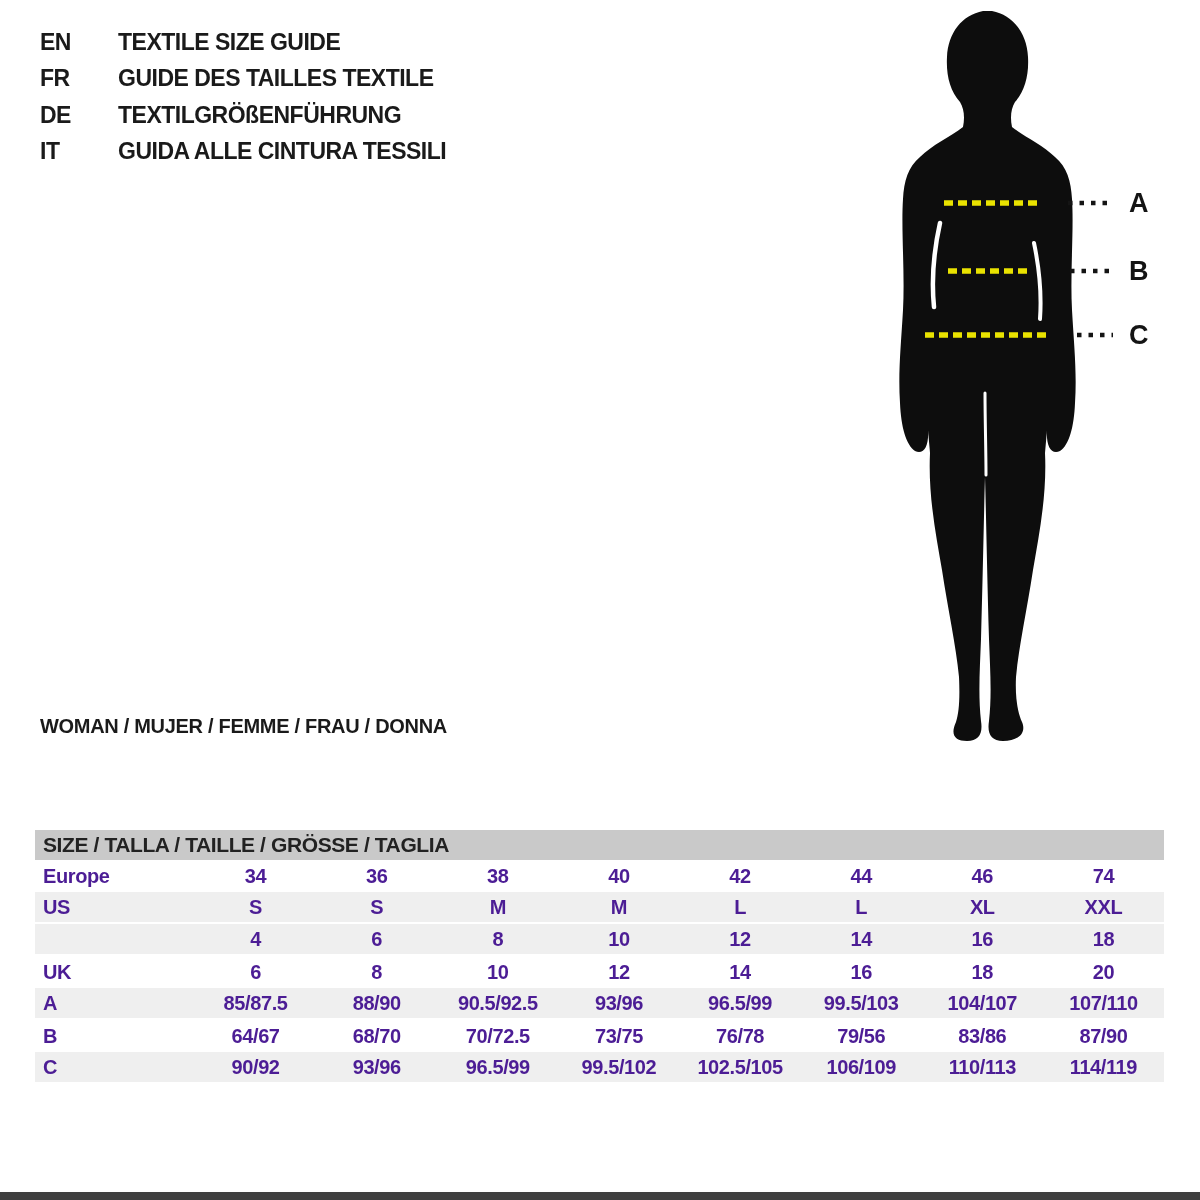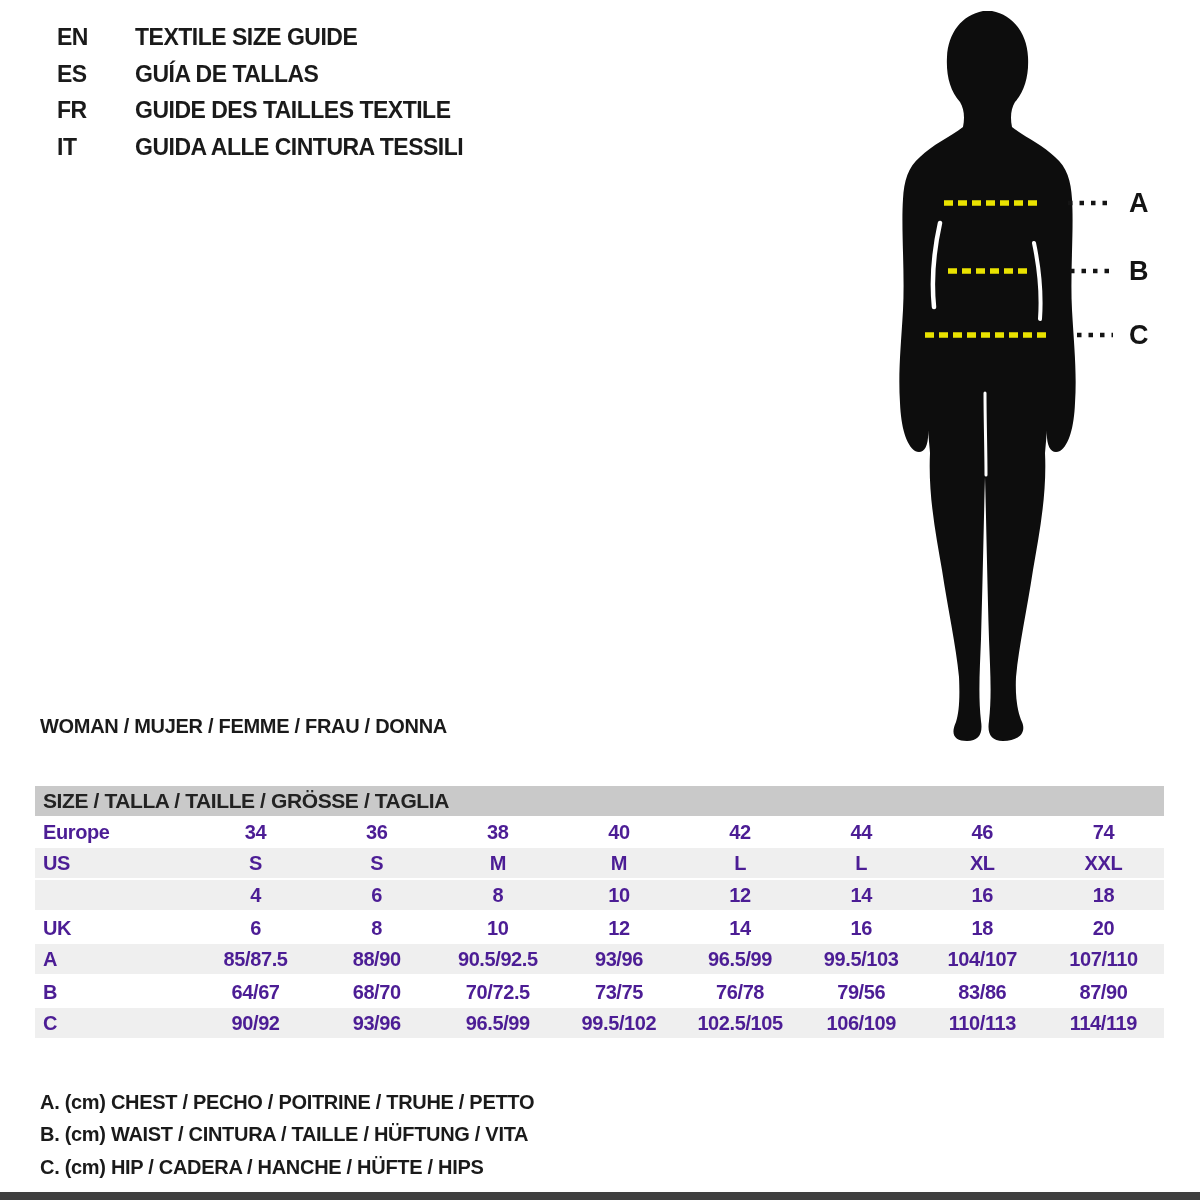--- a/index.html
+++ b/index.html
@@ -6,34 +6,34 @@
   .canvas{
     position:relative;
     width:1200px;height:1200px;
     background:#ffffff;
     overflow:hidden;
     font-family:"Liberation Sans", sans-serif;
     color:#1a1a1a;
   }
   
   .lang-guide{position:absolute;left:40px;top:24px;}
-  .lang-row{display:flex;height:36.5px;align-items:flex-start;
-            font-size:23px;font-weight:700;letter-spacing:-0.5px;margin-left:17px;}
+  .lang-row{display:flex;height:36.5px;align-items:center;
+            font-size:23px;font-weight:700;letter-spacing:-0.5px;}
   .lang-code{width:78px;}
   
   .figure-wrap{position:absolute;left:880px;top:5px;width:290px;height:740px;}
   .figure-wrap svg{display:block;width:290px;height:740px;}
   
   .section-title{position:absolute;left:40px;top:715px;
                  font-size:20px;font-weight:700;letter-spacing:-0.3px;}
   
   .size-table{position:absolute;left:35px;top:786px;width:1129px;}
   .size-table-header{height:30px;background:#c9c9c9;display:flex;align-items:center;
                      padding-left:8px;box-sizing:border-box;
-                     font-size:21px;font-weight:700;letter-spacing:-0.4px;color:#222;}
+                     font-size:21px;font-weight:700;letter-spacing:-0.4px;color:#222;margin-top:44px;}
   .table-row{display:flex;height:32px;align-items:center;
              font-size:20px;font-weight:700;letter-spacing:-0.4px;color:#4c1d95;
              box-sizing:border-box;}
   .table-row.striped{background:#efefef;border-bottom:2px solid #ffffff;}
   .row-label{width:160px;padding-left:8px;box-sizing:border-box;}
   .cell{flex:1;text-align:center;}
   
   .legend{position:absolute;left:40px;top:1086px;}
   .legend-row{height:32.5px;display:flex;align-items:center;
               font-size:20px;font-weight:700;letter-spacing:-0.3px;}
@@ -44,26 +44,26 @@
 <body>
 
 <div class="canvas">
 
   <div class="lang-guide" id="lang-guide">
       <div class="lang-row">
         <span class="lang-code">EN</span>
         <span>TEXTILE SIZE GUIDE</span>
       </div>
       <div class="lang-row">
-        <span class="lang-code">ES</span>
-        <span>GUÍA DE TALLAS</span>
-      </div>
-      <div class="lang-row">
         <span class="lang-code">FR</span>
         <span>GUIDE DES TAILLES TEXTILE</span>
+      </div>
+      <div class="lang-row">
+        <span class="lang-code">DE</span>
+        <span>TEXTILGRÖßENFÜHRUNG</span>
       </div>
       <div class="lang-row">
         <span class="lang-code">IT</span>
         <span>GUIDA ALLE CINTURA TESSILI</span>
       </div>
     </div>
 
   <div class="figure-wrap">
     <svg viewBox="0 0 290 740">
       <path fill="#0d0d0d" d="M 103 6
@@ -198,21 +198,16 @@
           <span class="cell">96.5/99</span>
           <span class="cell">99.5/102</span>
           <span class="cell">102.5/105</span>
           <span class="cell">106/109</span>
           <span class="cell">110/113</span>
           <span class="cell">114/119</span>
         </div>
       </div>
   </div>
 
-  <div class="legend" id="legend">
-      <div class="legend-row">A. (cm) CHEST / PECHO / POITRINE / TRUHE / PETTO</div>
-      <div class="legend-row">B. (cm) WAIST / CINTURA / TAILLE / HÜFTUNG / VITA</div>
-      <div class="legend-row">C. (cm) HIP / CADERA / HANCHE / HÜFTE / HIPS</div>
-    </div>
 
   <div class="bottom-bar"></div>
 
 </div>
 
 </body></html>

